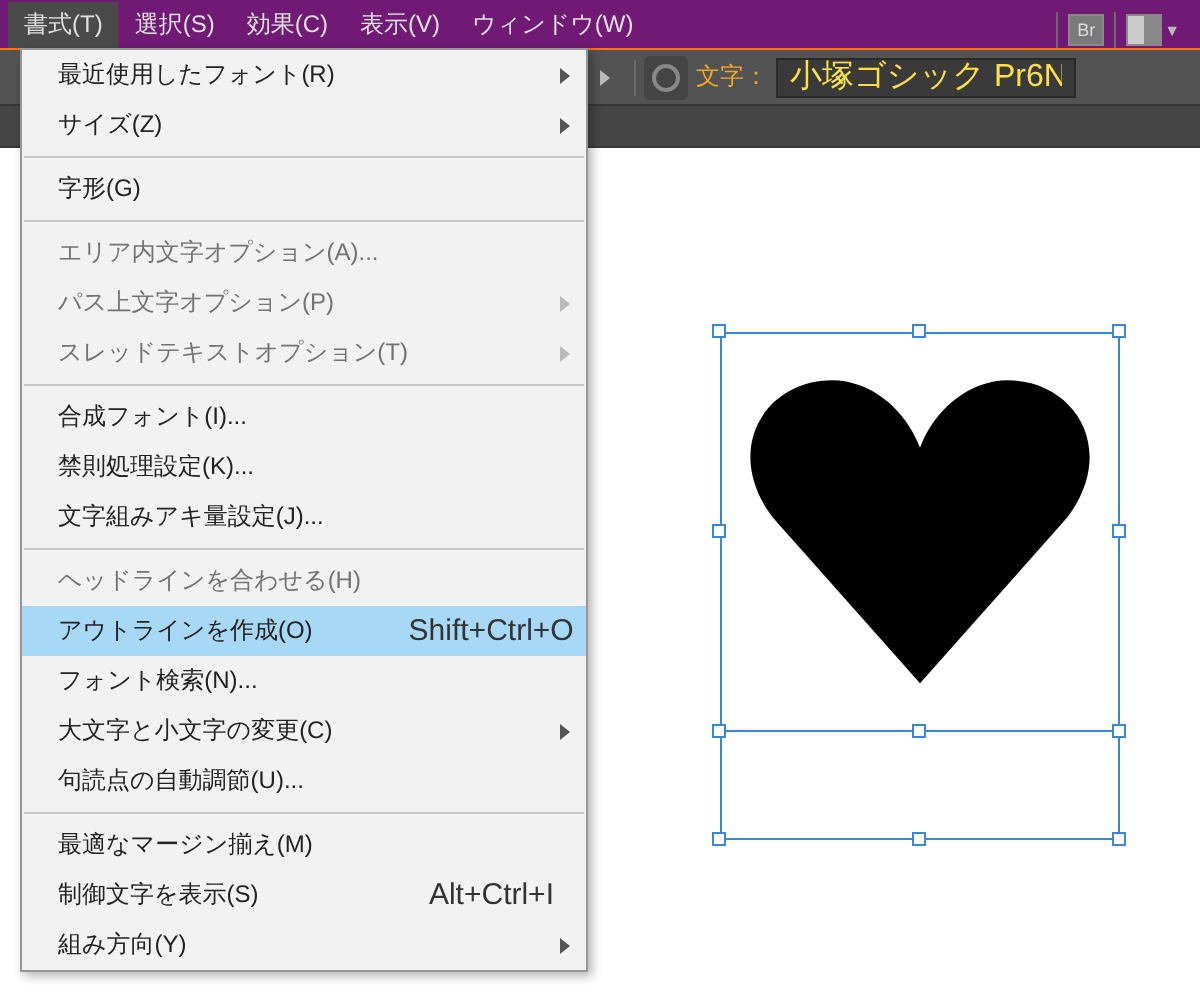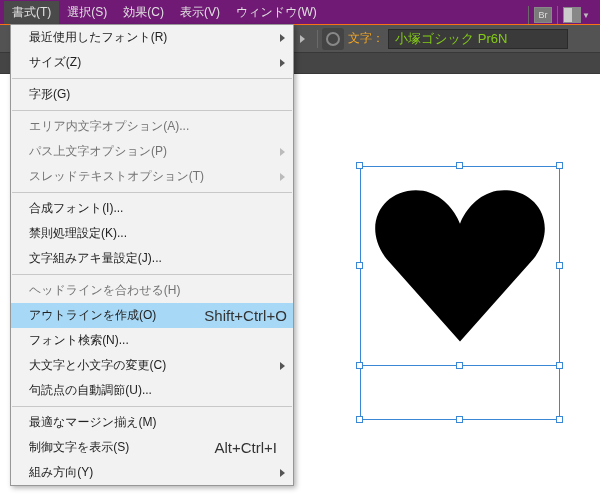--- a/index.html
+++ b/index.html
@@ -8,21 +8,21 @@
 .menu-item { padding: 3px 8px; cursor: default; }
 .menu-item.active { background: #4a4a4a; }
 .menubar-icons { margin-left: auto; display: flex; align-items: center; gap: 1px; padding-right: 10px; }
 .sep { width: 1px; height: 18px; background: #6a6a6a; margin: 0 4px; }
 .icon-btn { width: 18px; height: 16px; background: #7a7a7a; border: 1px solid #888; }
 .toolbar { background: #535353; height: 28px; display: flex; align-items: center; padding-left: 300px; color: #f5a623; font-size: 12px; border-top: 1px solid #f97316; }
 .tool-swatch { width: 22px; height: 22px; border-radius: 3px; background: #444; display: flex; align-items: center; justify-content: center; margin-right: 4px; }
 .ring { width: 14px; height: 14px; border: 2px solid #888; border-radius: 50%; }
 .tool-arrow { width: 0; height: 0; border-top: 4px solid transparent; border-bottom: 4px solid transparent; border-left: 5px solid #bbb; margin-right: 8px; }
 .font-label { margin-right: 4px; }
-.font-box { background: #3a3a3a; border: 1px solid #2a2a2a; color: #84cc16; padding: 2px 6px; font-size: 13px; width: 180px; height: 20px; }
+.font-box { background: #3a3a3a; border: 1px solid #2a2a2a; color: #fde047; padding: 2px 6px; font-size: 16px; width: 150px; height: 20px; }
 .toolbar2 { background: #454545; height: 22px; border-top: 1px solid #383838; border-bottom: 1px solid #383838; }
 
 .dropdown { position: absolute; top: 24px; left: 10px; width: 284px; background: #f2f2f2; border: 1px solid #979797; box-shadow: 2px 2px 5px rgba(0,0,0,0.3); font-size: 12px; color: #222; z-index: 10; }
 .dd-item { display: flex; align-items: center; padding: 4px 10px 4px 18px; position: relative; min-height: 22px; }
 .dd-item .label { flex: 1; white-space: nowrap; }
 .dd-item .shortcut { color: #333; font-size: 15px; margin-left: auto; margin-right: 6px; }
 .dd-item .arrow { position: absolute; right: 8px; width: 0; height: 0; border-top: 4px solid transparent; border-bottom: 4px solid transparent; border-left: 5px solid #555; }
 .dd-item.disabled { color: #737373; }
 .dd-item.disabled .arrow { border-left-color: #bbb; }
 .dd-item.highlighted { background: #a7d8f5; gap: 48px; }

